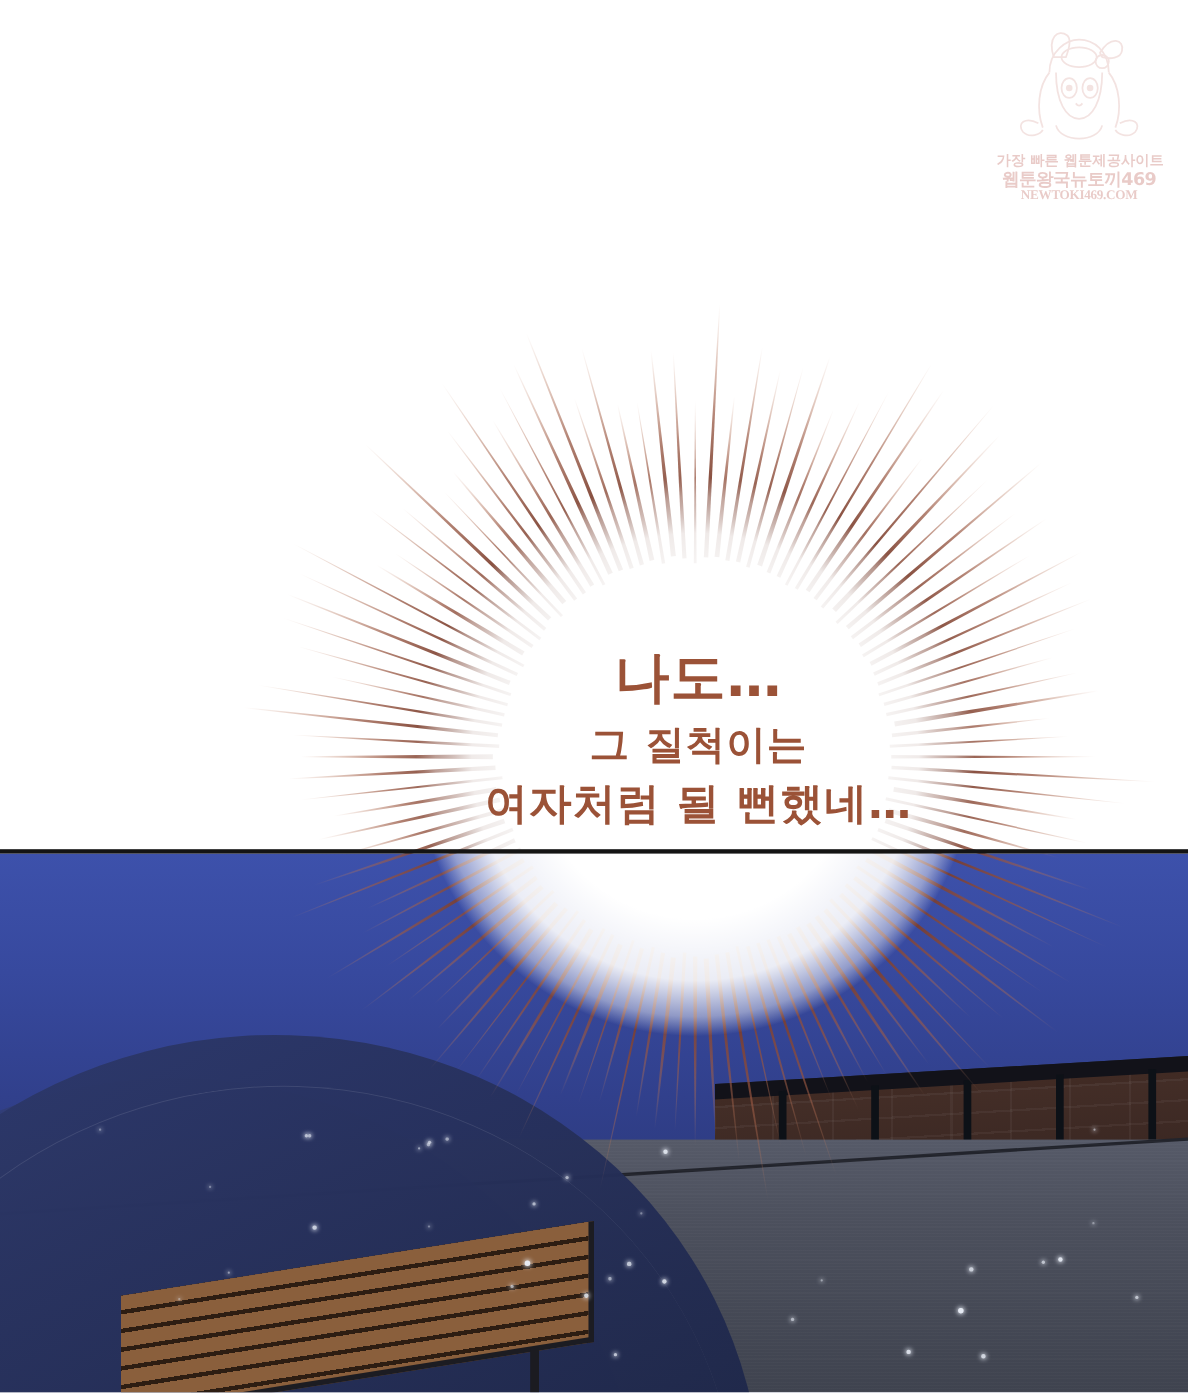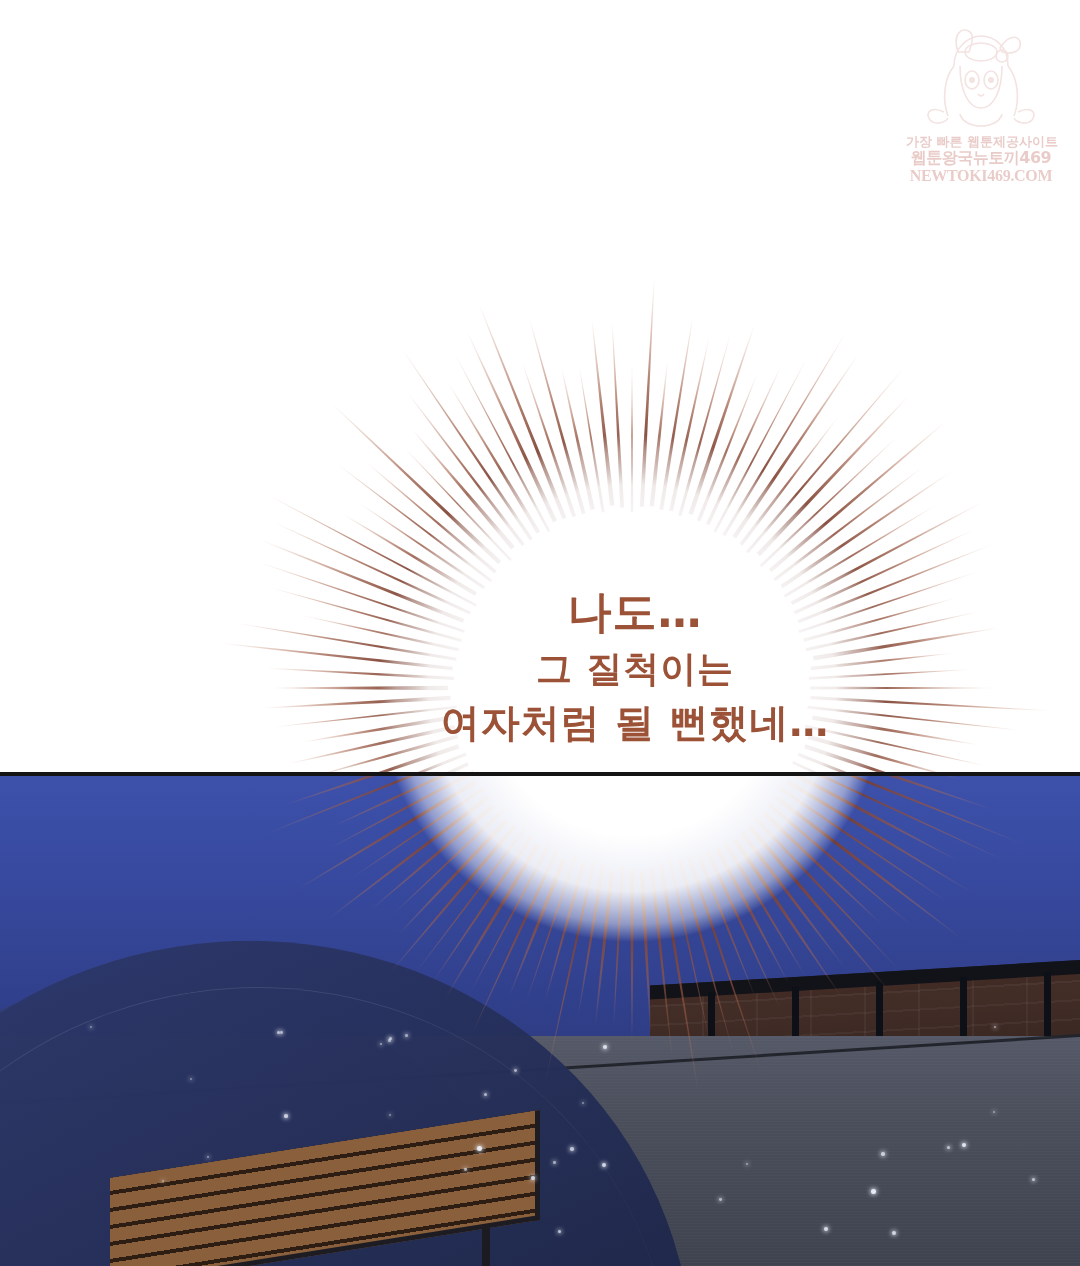--- a/index.html
+++ b/index.html
@@ -224,21 +224,21 @@
     text-align:center;
     color:#9b5237;
     font-family:"DejaVu Sans","Liberation Sans",sans-serif;
     font-size:46px;
     font-weight:700;
     line-height:1.44;
     letter-spacing:.02em;
     white-space:nowrap;
   }
   .bubble-text .ln{display:block;}
-  .bubble-text .ln1{font-size:44px;}
+  .bubble-text .ln1{font-size:50px;}
   .bubble-text .ln2{font-size:36px;}
   .bubble-text .ln3{font-size:39px;}
 
   
   .watermark{
     position:absolute;
     right:24px; top:22px;
     width:150px; height:170px;
     z-index:9;
     opacity:.30;
@@ -259,21 +259,21 @@
   .wm-l1,.wm-l2,.wm-l3{
     display:block;
     color:#b8564d;
     font-family:"DejaVu Sans","Liberation Sans",sans-serif;
     font-weight:700;
     line-height:1.08;
     white-space:nowrap;
   }
   .wm-l1{font-size:13px;}
   .wm-l2{font-size:16px;letter-spacing:-.5px;}
-  .wm-l3{font-size:16px;font-family:"Liberation Serif",serif;letter-spacing:-.3px;}
+  .wm-l3{font-size:12px;font-family:"Liberation Serif",serif;letter-spacing:-.3px;}
 </style>
 </head>
 <body>
 
 <div id="panel">
 
   <div class="upper-white"></div>
 
   <div class="lower-scene">
 

